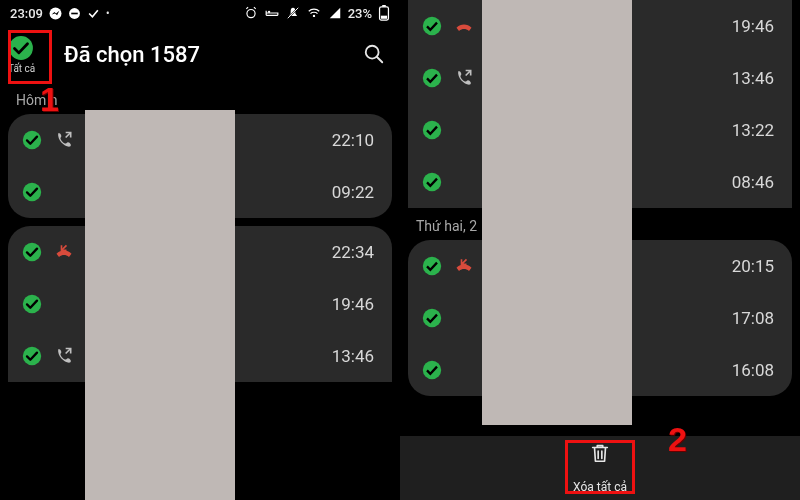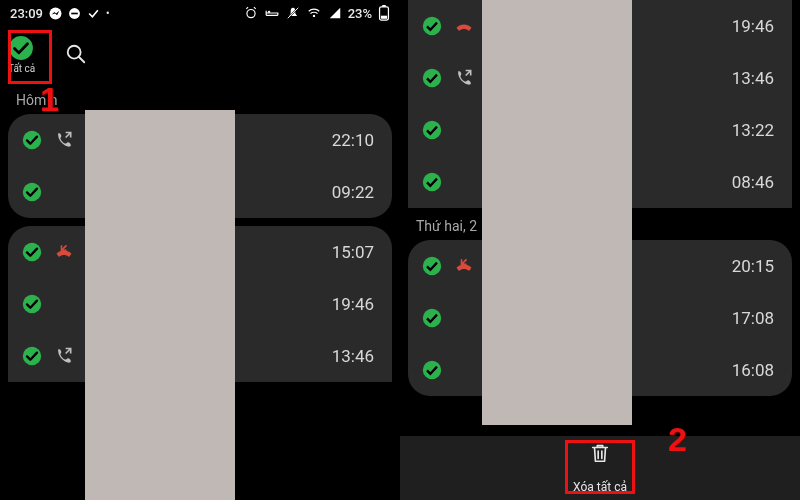--- a/index.html
+++ b/index.html
@@ -122,20 +122,21 @@
     <div class="sel-header">
       <div class="select-all">
         <span class="chk">
           <svg width="26" height="26" viewBox="0 0 24 24">
               <circle cx="12" cy="12" r="11" fill="#2bb24c"></circle>
               <path d="M6 12.5 L10 16.5 L18 8" stroke="#000" stroke-width="2.6" fill="none" stroke-linecap="round" stroke-linejoin="round"></path>
             </svg>
         </span>
         <span class="lbl">Tất cả</span>
       </div>
+      <div class="sel-title">Đã chọn 1587</div>
       <div class="searchbtn">
         <svg width="22" height="22" viewBox="0 0 24 24">
             <circle cx="10" cy="10" r="7" fill="none" stroke="#e6e6e6" stroke-width="2"></circle>
             <line x1="15" y1="15" x2="21" y2="21" stroke="#e6e6e6" stroke-width="2" stroke-linecap="round"></line>
           </svg>
       </div>
     </div>
 
     <div class="section-label">Hôm n</div>
 
@@ -180,21 +181,21 @@
             </svg>
         </span>
         <span class="call-ico">
           <svg width="20" height="20" viewBox="0 0 24 24">
               <path d="M3 14 C8 9 16 9 21 14 L18 18 C16 16 14 15.5 12 15.5 C10 15.5 8 16 6 18 Z" fill="#d84b3c"></path>
               <path d="M9 4 L9 10 L15 10" stroke="#d84b3c" stroke-width="2" fill="none"></path>
               <path d="M15 4 L9 10" stroke="#d84b3c" stroke-width="2"></path>
             </svg>
         </span>
         <span class="spacer"></span>
-        <span class="time">15:07</span>
+        <span class="time">22:34</span>
       </div>
       <div class="row">
         <span class="chk">
           <svg width="20" height="20" viewBox="0 0 24 24">
               <circle cx="12" cy="12" r="11" fill="#2bb24c"></circle>
               <path d="M6 12.5 L10 16.5 L18 8" stroke="#000" stroke-width="2.8" fill="none" stroke-linecap="round" stroke-linejoin="round"></path>
             </svg>
         </span>
         <span class="call-ico"></span>
         <span class="spacer"></span>

